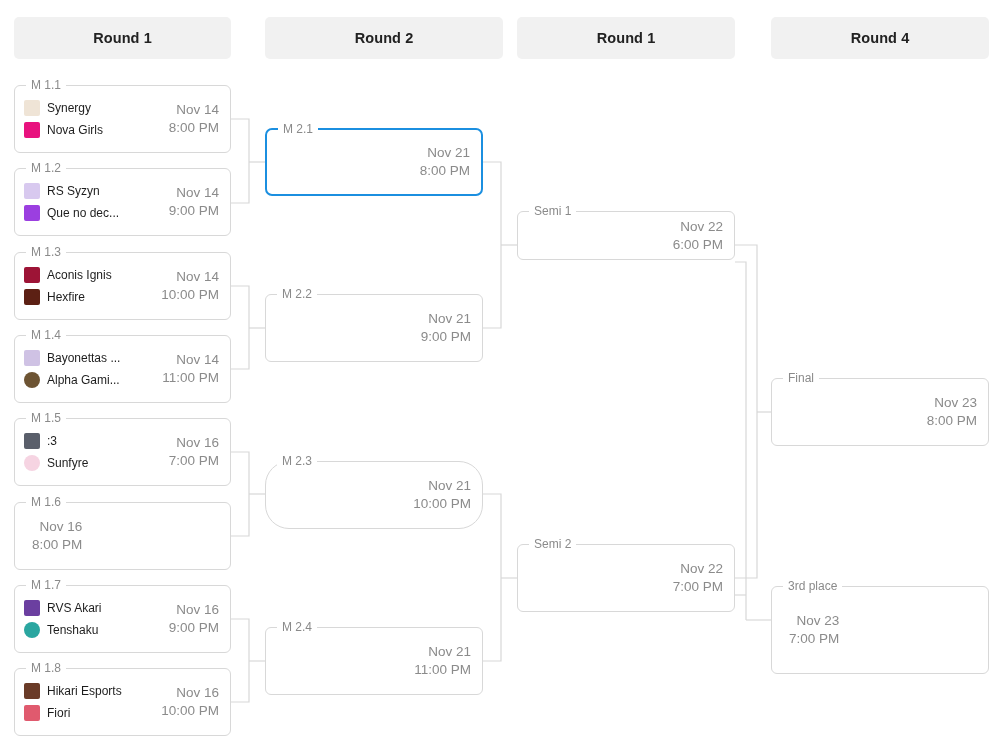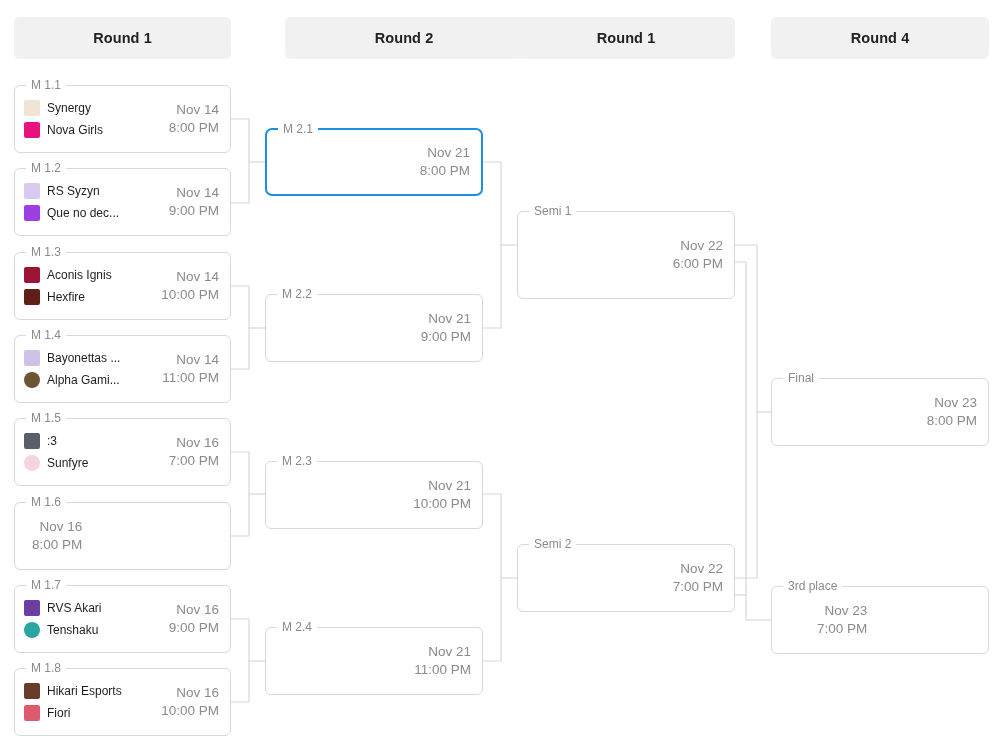--- a/index.html
+++ b/index.html
@@ -154,21 +154,21 @@
 
       <path d="M735 262 H746 V620"></path>
       <path d="M735 595 H746"></path>
       <path d="M746 620 H771"></path>
     </g>
   </svg>
 
   <div class="round-header" style="left:14px; top:17px; width:217px;">
     <span>Round 1</span>
   </div>
-  <div class="round-header" style="left:265px; top:17px; width:238px;margin-left:20px;">
+  <div class="round-header" style="left:265px; top:17px; width:238px;">
     <span>Round 2</span>
   </div>
   <div class="round-header" style="left:517px; top:17px; width:218px;">
     <span>Round 1</span>
   </div>
   <div class="round-header" style="left:771px; top:17px; width:218px;">
     <span>Round 4</span>
   </div>
 
   <div class="match" style="left:14px; top:85px; width:217px; height:68px;">
@@ -336,21 +336,21 @@
     <span class="match-legend">M 2.2</span>
     <div class="match-inner when-empty">
       <div class="teams"></div>
       <div class="when">
         <span>Nov 21</span>
         <span>9:00 PM</span>
       </div>
     </div>
   </div>
 
-  <div class="match" style="left:265px; top:461px; width:218px; height:68px;">
+  <div class="match" style="left:265px; top:461px; width:218px; height:68px;border-radius:24px;">
     <span class="match-legend">M 2.3</span>
     <div class="match-inner when-empty">
       <div class="teams"></div>
       <div class="when">
         <span>Nov 21</span>
         <span>10:00 PM</span>
       </div>
     </div>
   </div>
 
@@ -358,21 +358,21 @@
     <span class="match-legend">M 2.4</span>
     <div class="match-inner when-empty">
       <div class="teams"></div>
       <div class="when">
         <span>Nov 21</span>
         <span>11:00 PM</span>
       </div>
     </div>
   </div>
 
-  <div class="match" style="left:517px; top:211px; width:218px; height:88px;">
+  <div class="match" style="left:517px; top:211px; width:218px; height:49px;">
     <span class="match-legend">Semi 1</span>
     <div class="match-inner when-empty">
       <div class="teams"></div>
       <div class="when">
         <span>Nov 22</span>
         <span>6:00 PM</span>
       </div>
     </div>
   </div>
 
@@ -391,21 +391,21 @@
     <span class="match-legend">Final</span>
     <div class="match-inner when-empty">
       <div class="teams"></div>
       <div class="when">
         <span>Nov 23</span>
         <span>8:00 PM</span>
       </div>
     </div>
   </div>
 
-  <div class="match" style="left:771px; top:586px; width:218px; height:68px;padding-left:28px;">
+  <div class="match" style="left:771px; top:586px; width:218px; height:88px;">
     <span class="match-legend">3rd place</span>
     <div class="match-inner">
       <div class="when">
         <span>Nov 23</span>
         <span>7:00 PM</span>
       </div>
     </div>
   </div>
 
 </div>

